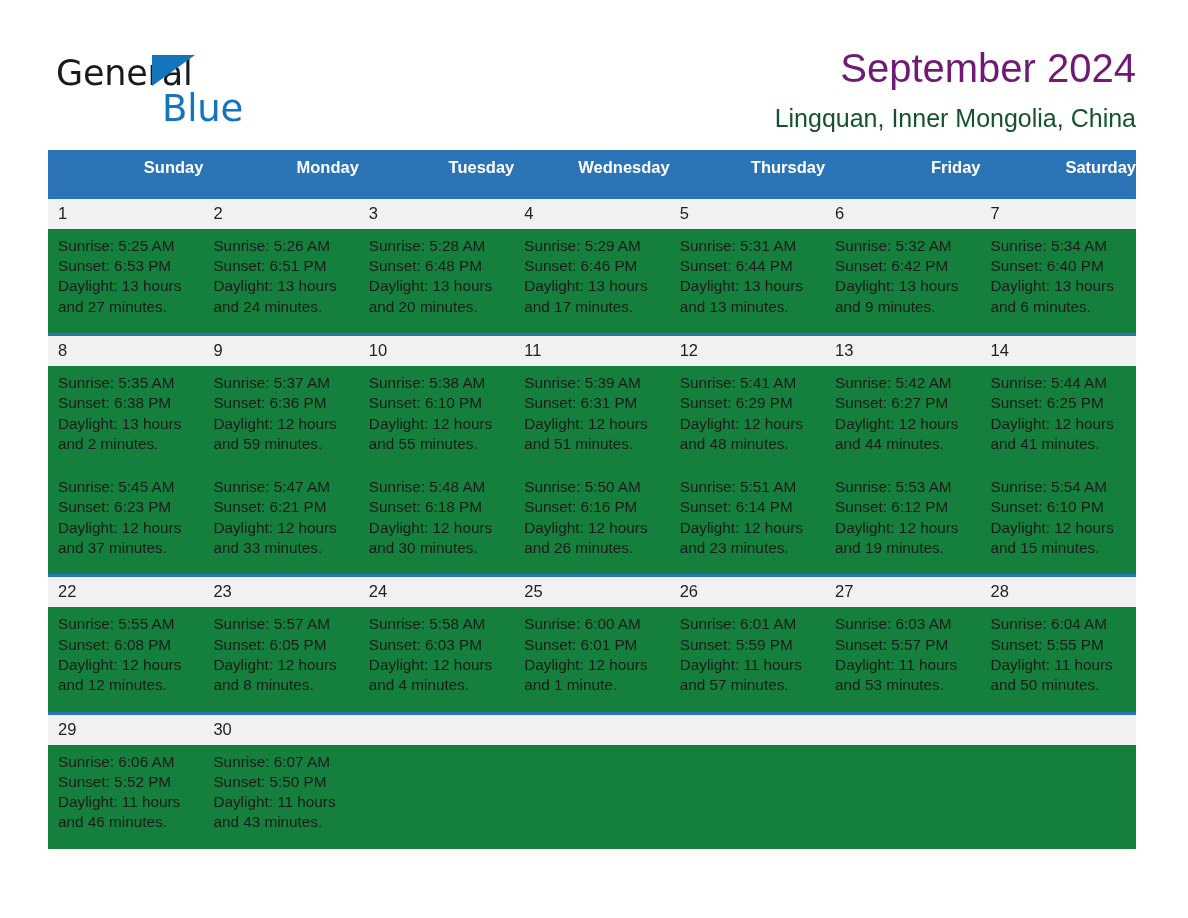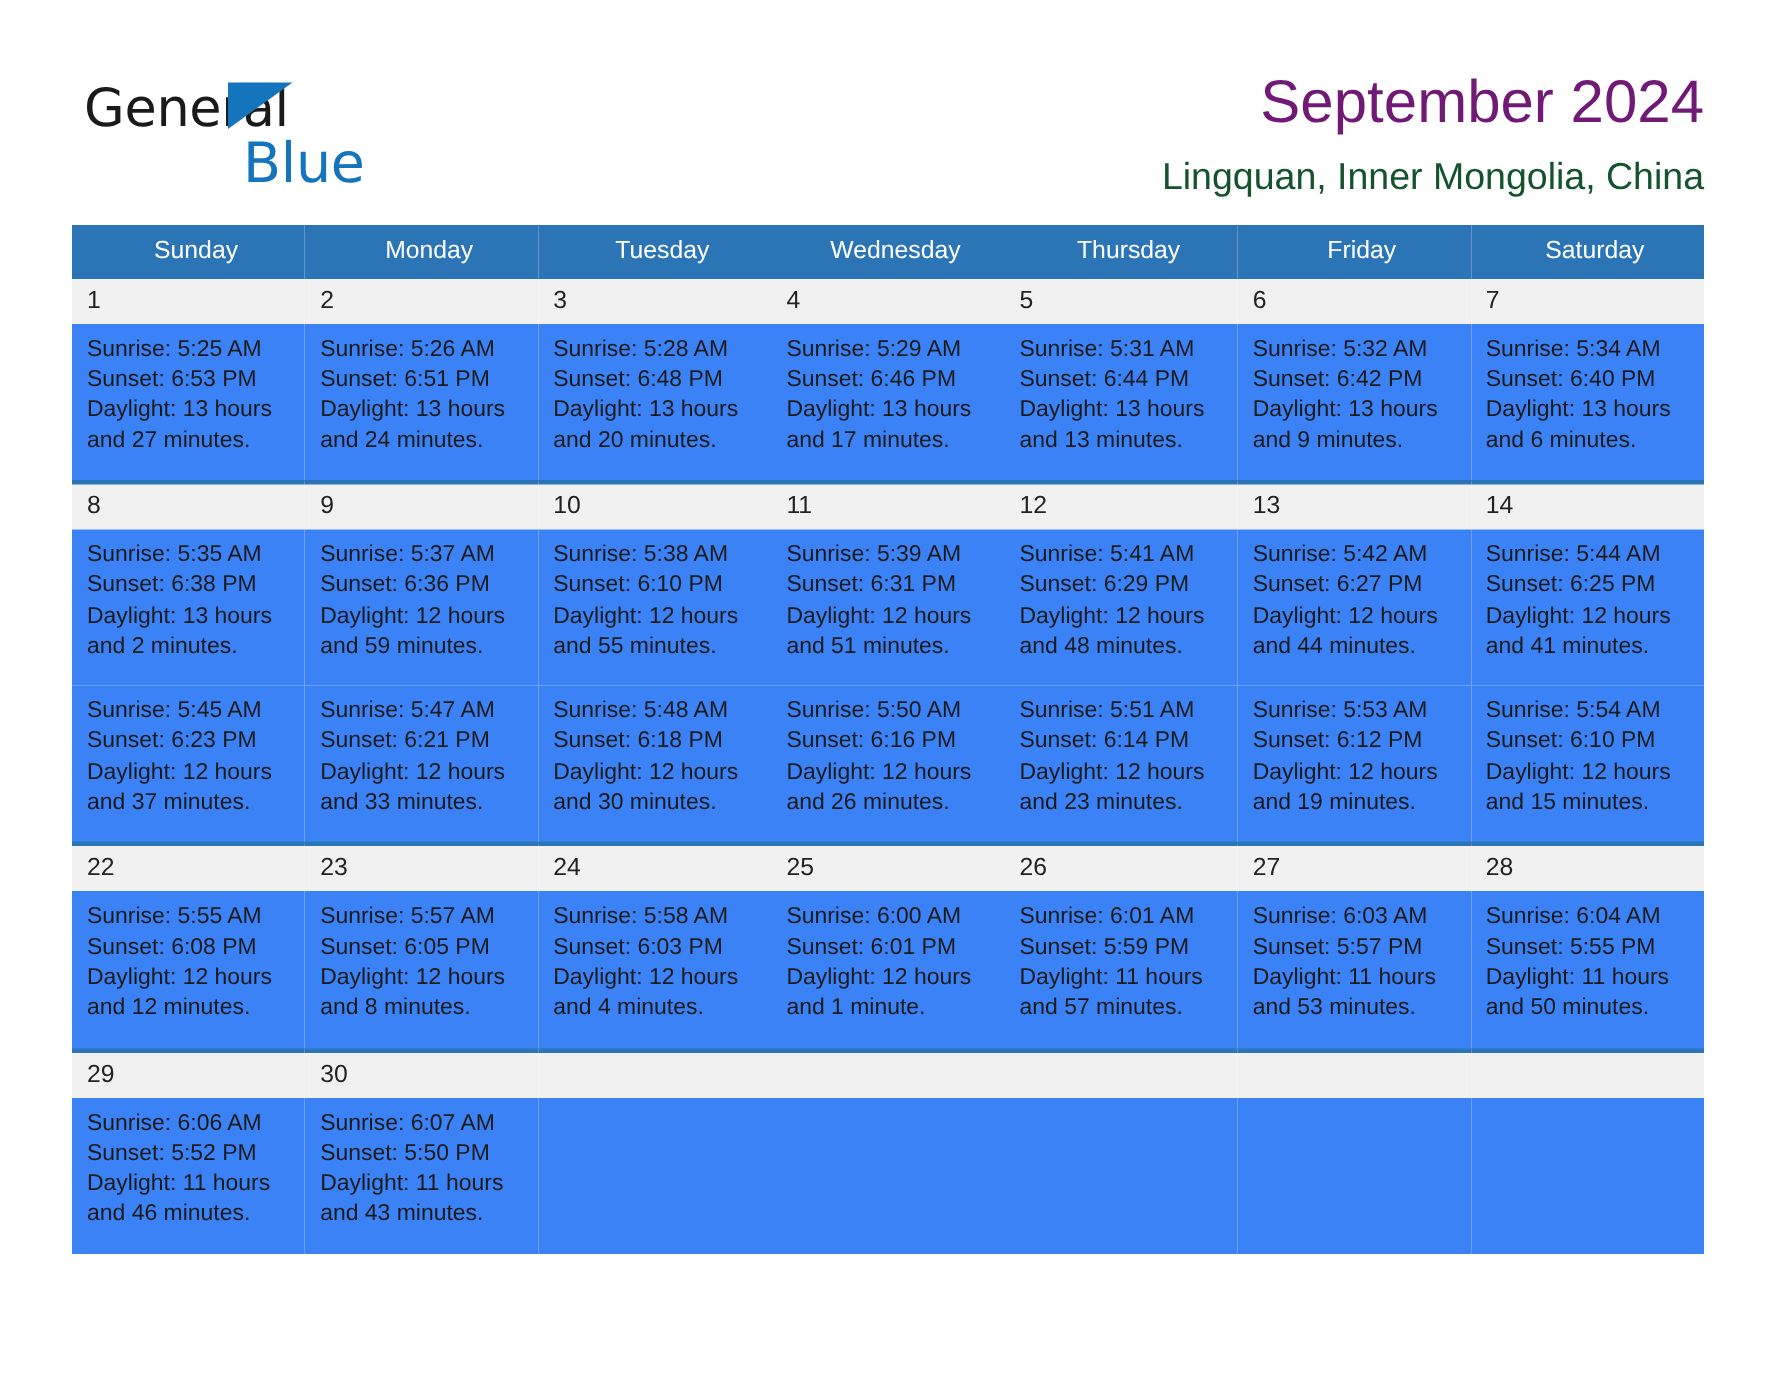--- a/index.html
+++ b/index.html
@@ -87,42 +87,42 @@
     border-collapse: collapse;
     table-layout: fixed;
     width: 1088px;
   }
   .calendar col { width: 155.43px; }
 
   thead th {
     background: #2b74b5;
     color: #ffffff;
     font-size: 16.5px;
-    font-weight: 400;
-    text-align: center;
-    padding: 8px 0 9px 10px;
+    font-weight: 700;
+    text-align: right;
+    padding: 8px 0 22px 10px;
     height: 17px;
     vertical-align: middle;
   }
 
   .daynum-row td {
     background: #f1f1f1;
     border-top: 3px solid #2b74b5;
     font-size: 16.5px;
     color: #222222;
     padding: 5px 0 6px 10px;
     vertical-align: top;
     height: 17px;
   }
   .daynum-row.first-week td {
     border-top: none;
   }
 
   .detail-row td {
-    background: #3b82f6;
+    background: #15803d;
     vertical-align: top;
     padding: 7px 0 16px 10px;
     font-size: 15.3px;
     line-height: 20.3px;
     color: #1a1a1a;
   }
   .detail-row td div { white-space: nowrap; }
   .detail-row td .wrap2 { white-space: normal; }
 
   .empty-cell { color: transparent; }

